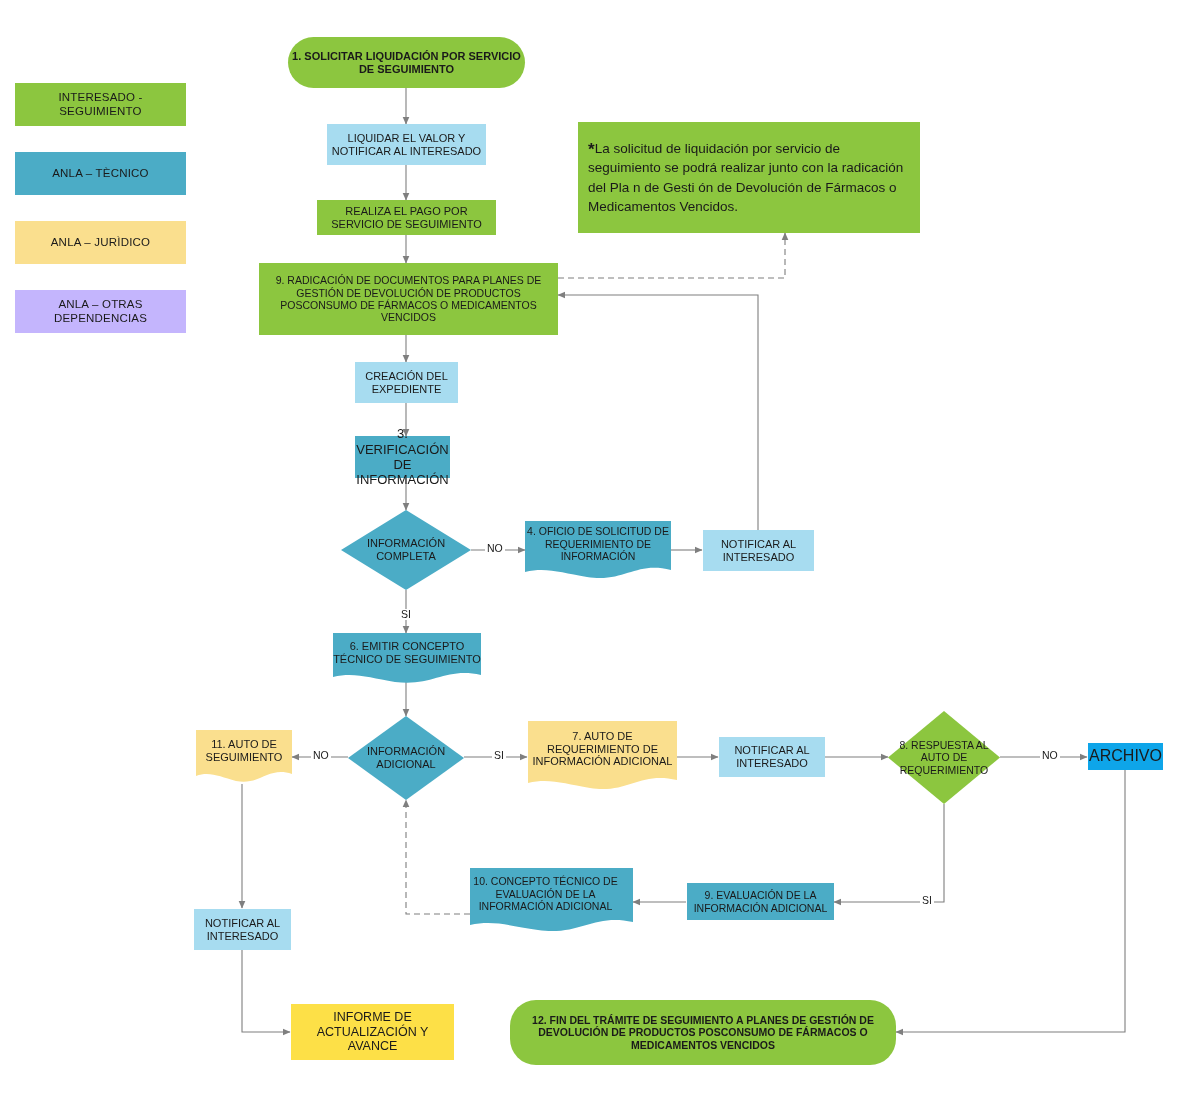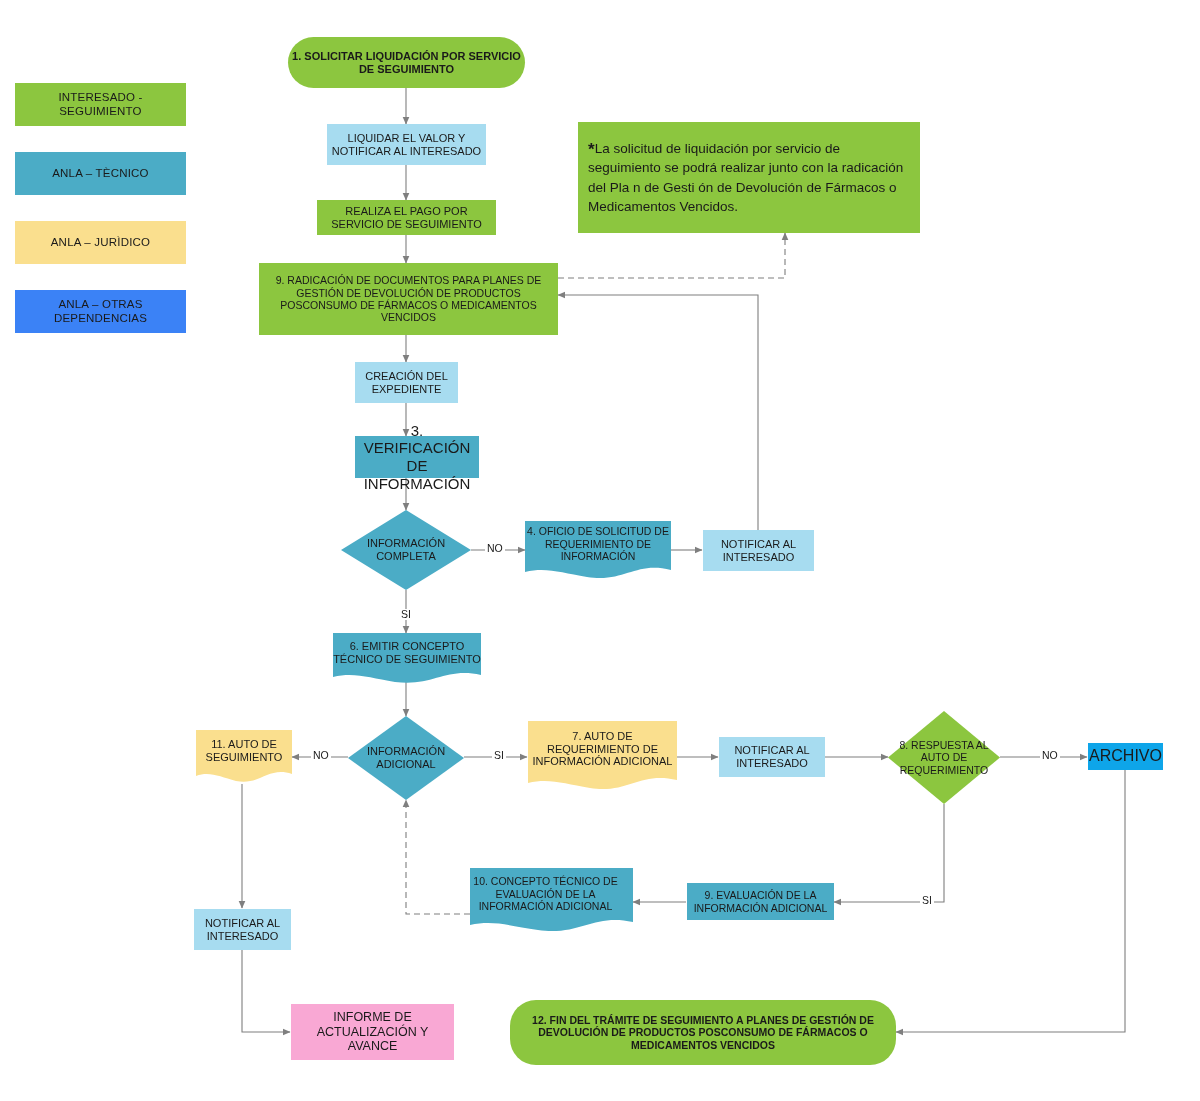--- a/index.html
+++ b/index.html
@@ -90,21 +90,21 @@
 
   <div class="node rect legend" style="left:15px;top:83px;width:171px;height:43px;background:#8CC63F;">
     <span class="txt">INTERESADO - SEGUIMIENTO</span>
   </div>
   <div class="node rect legend" style="left:15px;top:152px;width:171px;height:43px;background:#4BACC6;">
     <span class="txt">ANLA – TÈCNICO</span>
   </div>
   <div class="node rect legend" style="left:15px;top:221px;width:171px;height:43px;background:#FADF8E;">
     <span class="txt">ANLA – JURÌDICO</span>
   </div>
-  <div class="node rect legend" style="left:15px;top:290px;width:171px;height:43px;background:#3b82f6;">
+  <div class="node rect legend" style="left:15px;top:290px;width:171px;height:43px;background:#c4b5fd;">
     <span class="txt">ANLA – OTRAS DEPENDENCIAS</span>
   </div>
 
   <div class="node note" style="left:578px;top:122px;width:342px;height:111px;background:#8CC63F;">
     <span class="txt"><sup>*</sup><span>La solicitud de liquidación por servicio de seguimiento se podrá realizar junto con la radicación del Pla n de Gesti ón de  Devolución de Fármacos o Medicamentos Vencidos.</span></span>
   </div>
 
   <div class="node terminator" style="left:288px;top:37px;width:237px;height:51px;background:#8CC63F;font-size:11px;">
     <span class="txt">1. SOLICITAR LIQUIDACIÓN POR SERVICIO DE SEGUIMIENTO</span>
   </div>
@@ -118,21 +118,21 @@
   </div>
 
   <div class="node rect" style="left:259px;top:263px;width:299px;height:72px;background:#8CC63F;font-size:10.5px;">
     <span class="txt">9. RADICACIÓN DE DOCUMENTOS PARA PLANES DE GESTIÓN DE DEVOLUCIÓN DE PRODUCTOS POSCONSUMO DE FÁRMACOS O MEDICAMENTOS VENCIDOS</span>
   </div>
 
   <div class="node rect" style="left:355px;top:362px;width:103px;height:41px;background:#A7DCF0;font-size:11px;">
     <span class="txt">CREACIÓN DEL EXPEDIENTE</span>
   </div>
 
-  <div class="node rect" style="left:355px;top:436px;width:124px;height:42px;background:#4BACC6;font-size:15px;">
+  <div class="node rect" style="left:355px;top:436px;width:95px;height:42px;background:#4BACC6;font-size:13px;">
     <span class="txt">3. VERIFICACIÓN DE INFORMACIÓN</span>
   </div>
 
   <div class="diamond-wrap" style="left:341px;top:510px;width:130px;height:80px;">
     <svg width="130" height="80" viewBox="0 0 130 80">
       <polygon points="65,0 130,40 65,80 0,40" fill="#4BACC6"></polygon>
     </svg>
     <span class="dlabel" style="font-size:11px;">INFORMACIÓN COMPLETA</span>
   </div>
 
@@ -198,21 +198,21 @@
   </div>
 
   <div class="node rect" style="left:687px;top:883px;width:147px;height:37px;background:#4BACC6;font-size:10.5px;">
     <span class="txt">9. EVALUACIÓN DE LA INFORMACIÓN ADICIONAL</span>
   </div>
 
   <div class="node rect" style="left:194px;top:909px;width:97px;height:41px;background:#A7DCF0;font-size:11px;">
     <span class="txt">NOTIFICAR AL INTERESADO</span>
   </div>
 
-  <div class="node rect" style="left:291px;top:1004px;width:163px;height:56px;background:#f9a8d4;font-size:12.5px;">
+  <div class="node rect" style="left:291px;top:1004px;width:163px;height:56px;background:#fde047;font-size:12.5px;">
     <span class="txt">INFORME DE ACTUALIZACIÓN Y AVANCE</span>
   </div>
 
   <div class="node terminator" style="left:510px;top:1000px;width:386px;height:65px;background:#8CC63F;font-size:10.5px;">
     <span class="txt">12. FIN DEL TRÁMITE DE SEGUIMIENTO A PLANES DE GESTIÓN DE DEVOLUCIÓN DE PRODUCTOS POSCONSUMO DE FÁRMACOS O MEDICAMENTOS VENCIDOS</span>
   </div>
 
 </div>
 
 </body></html>

